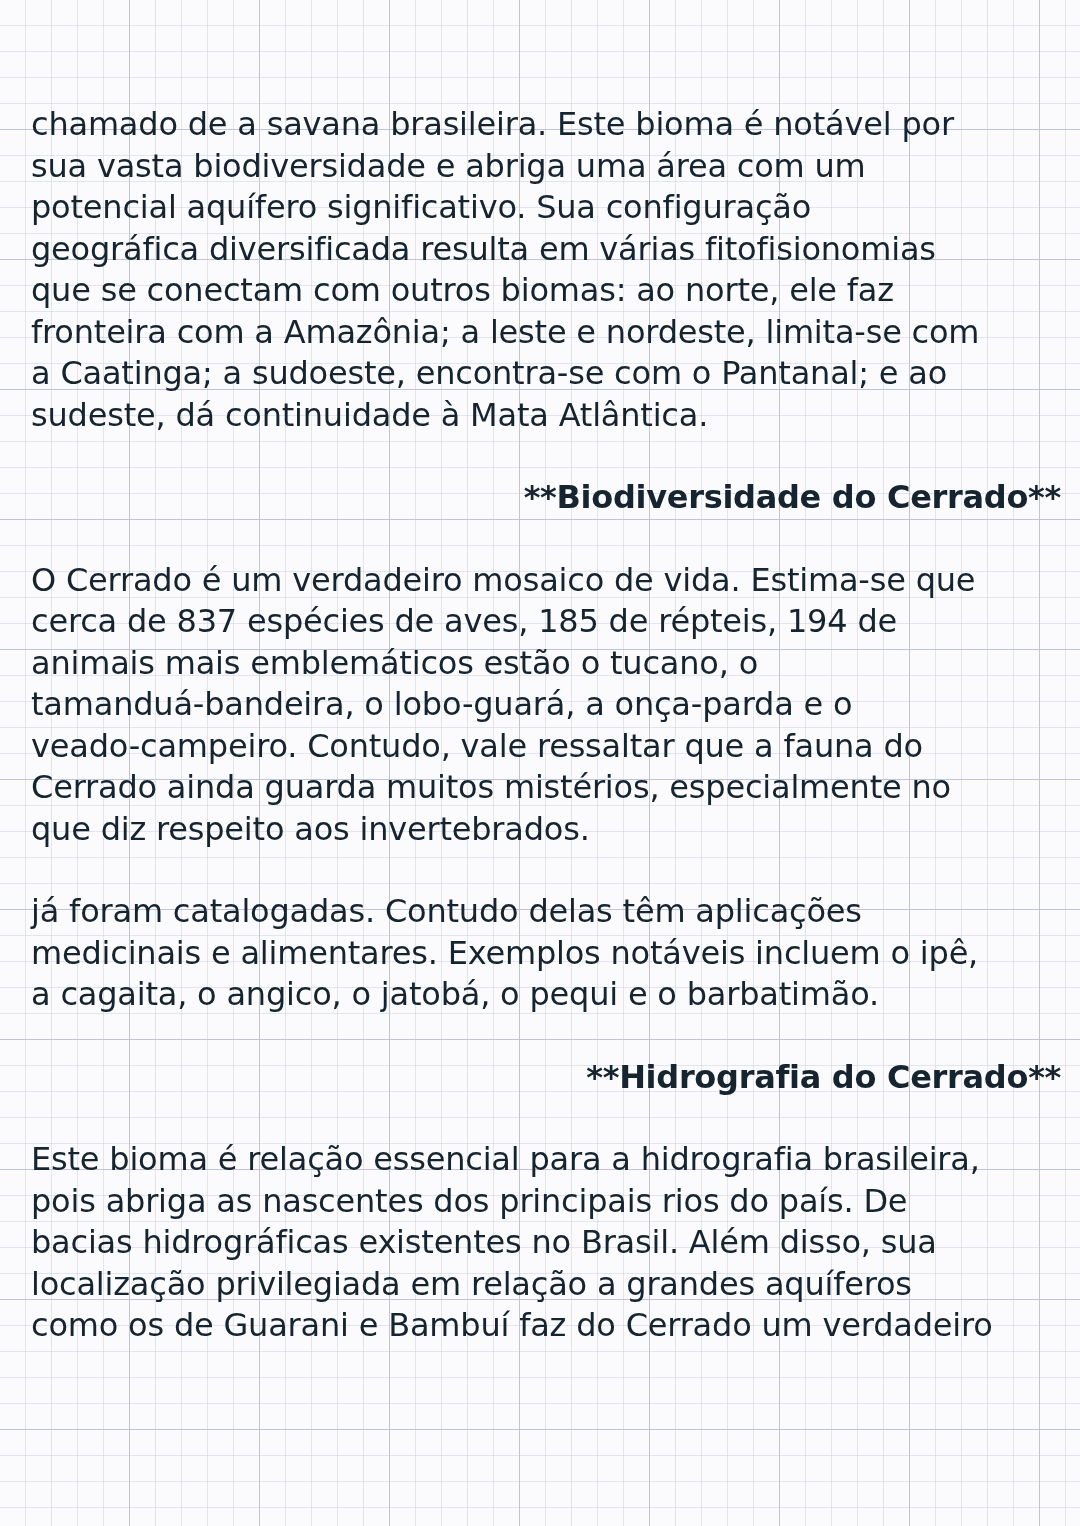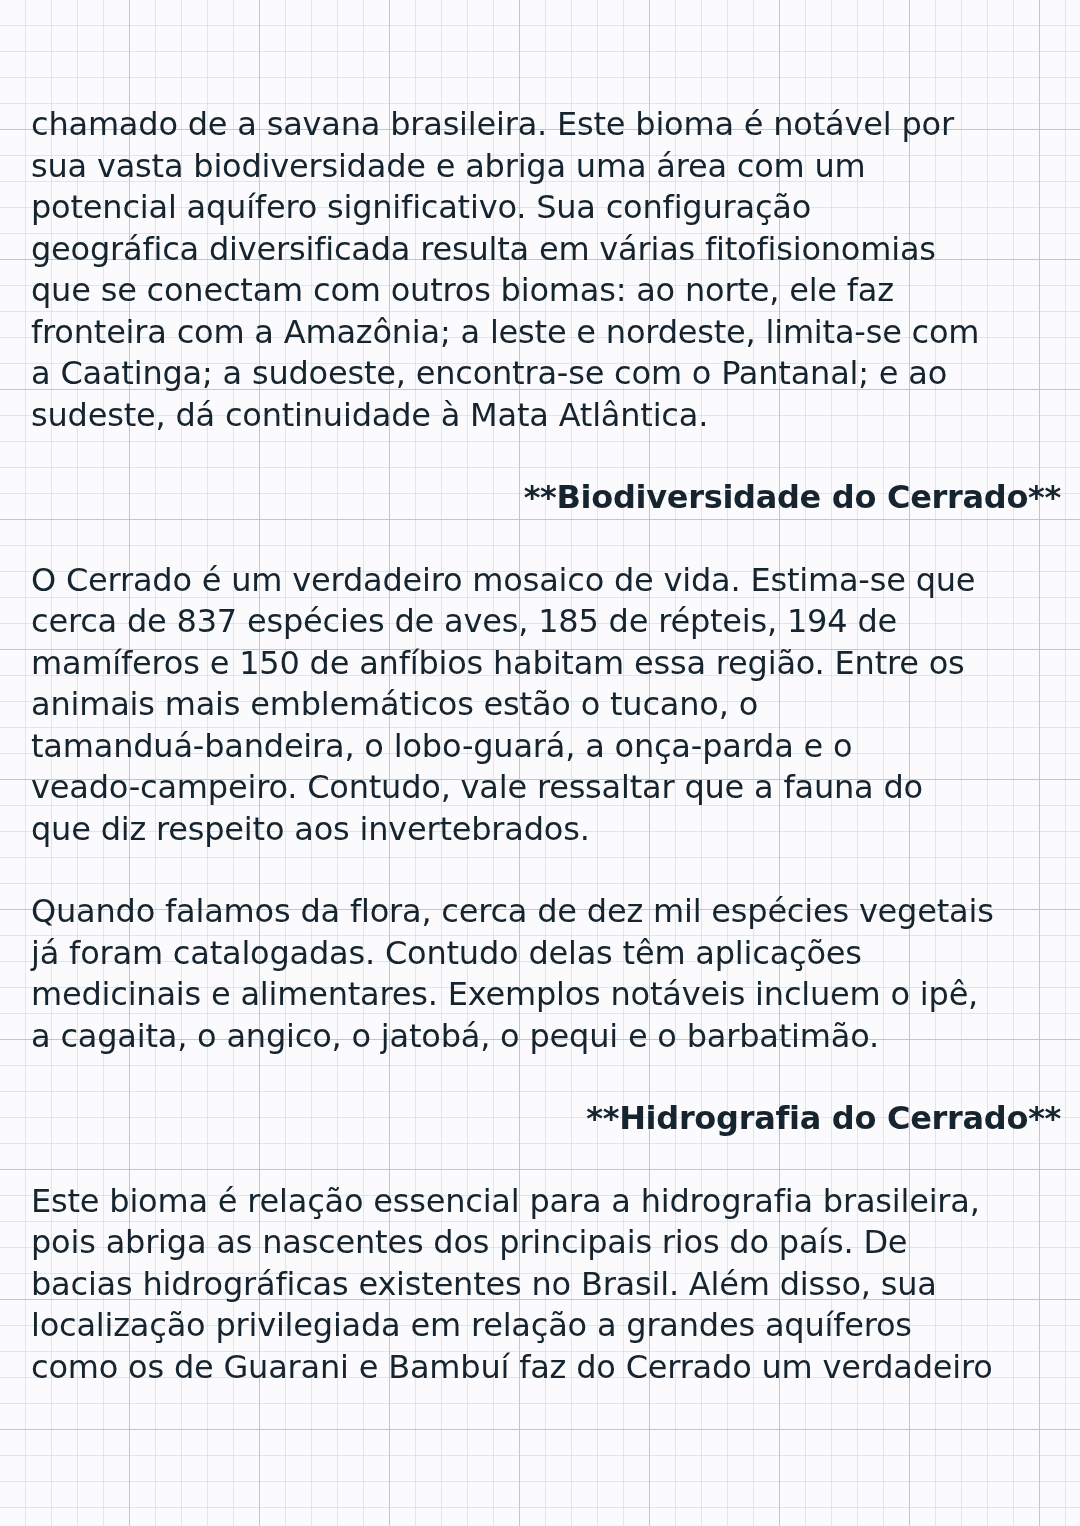--- a/index.html
+++ b/index.html
@@ -99,29 +99,28 @@
         <span class="line">sudeste, dá continuidade à Mata Atlântica.</span>
       </div>
       <div class="spacer"></div>
       <div class="para">
         <span class="line heading-line">**Biodiversidade do Cerrado**</span>
       </div>
       <div class="spacer"></div>
       <div class="para">
         <span class="line">O Cerrado é um verdadeiro mosaico de vida. Estima-se que</span>
         <span class="line">cerca de 837 espécies de aves, 185 de répteis, 194 de</span>
-        <span class="line">mamíferos e 150 de anfíbios habitam essa região. Entre os</span>
         <span class="line">animais mais emblemáticos estão o tucano, o</span>
         <span class="line">tamanduá-bandeira, o lobo-guará, a onça-parda e o</span>
         <span class="line">veado-campeiro. Contudo, vale ressaltar que a fauna do</span>
+        <span class="line">Cerrado ainda guarda muitos mistérios, especialmente no</span>
         <span class="line">que diz respeito aos invertebrados.</span>
       </div>
       <div class="spacer"></div>
       <div class="para">
-        <span class="line">Quando falamos da flora, cerca de dez mil espécies vegetais</span>
         <span class="line">já foram catalogadas. Contudo delas têm aplicações</span>
         <span class="line">medicinais e alimentares. Exemplos notáveis incluem o ipê,</span>
         <span class="line">a cagaita, o angico, o jatobá, o pequi e o barbatimão.</span>
       </div>
       <div class="spacer"></div>
       <div class="para">
         <span class="line heading-line">**Hidrografia do Cerrado**</span>
       </div>
       <div class="spacer"></div>
       <div class="para">

